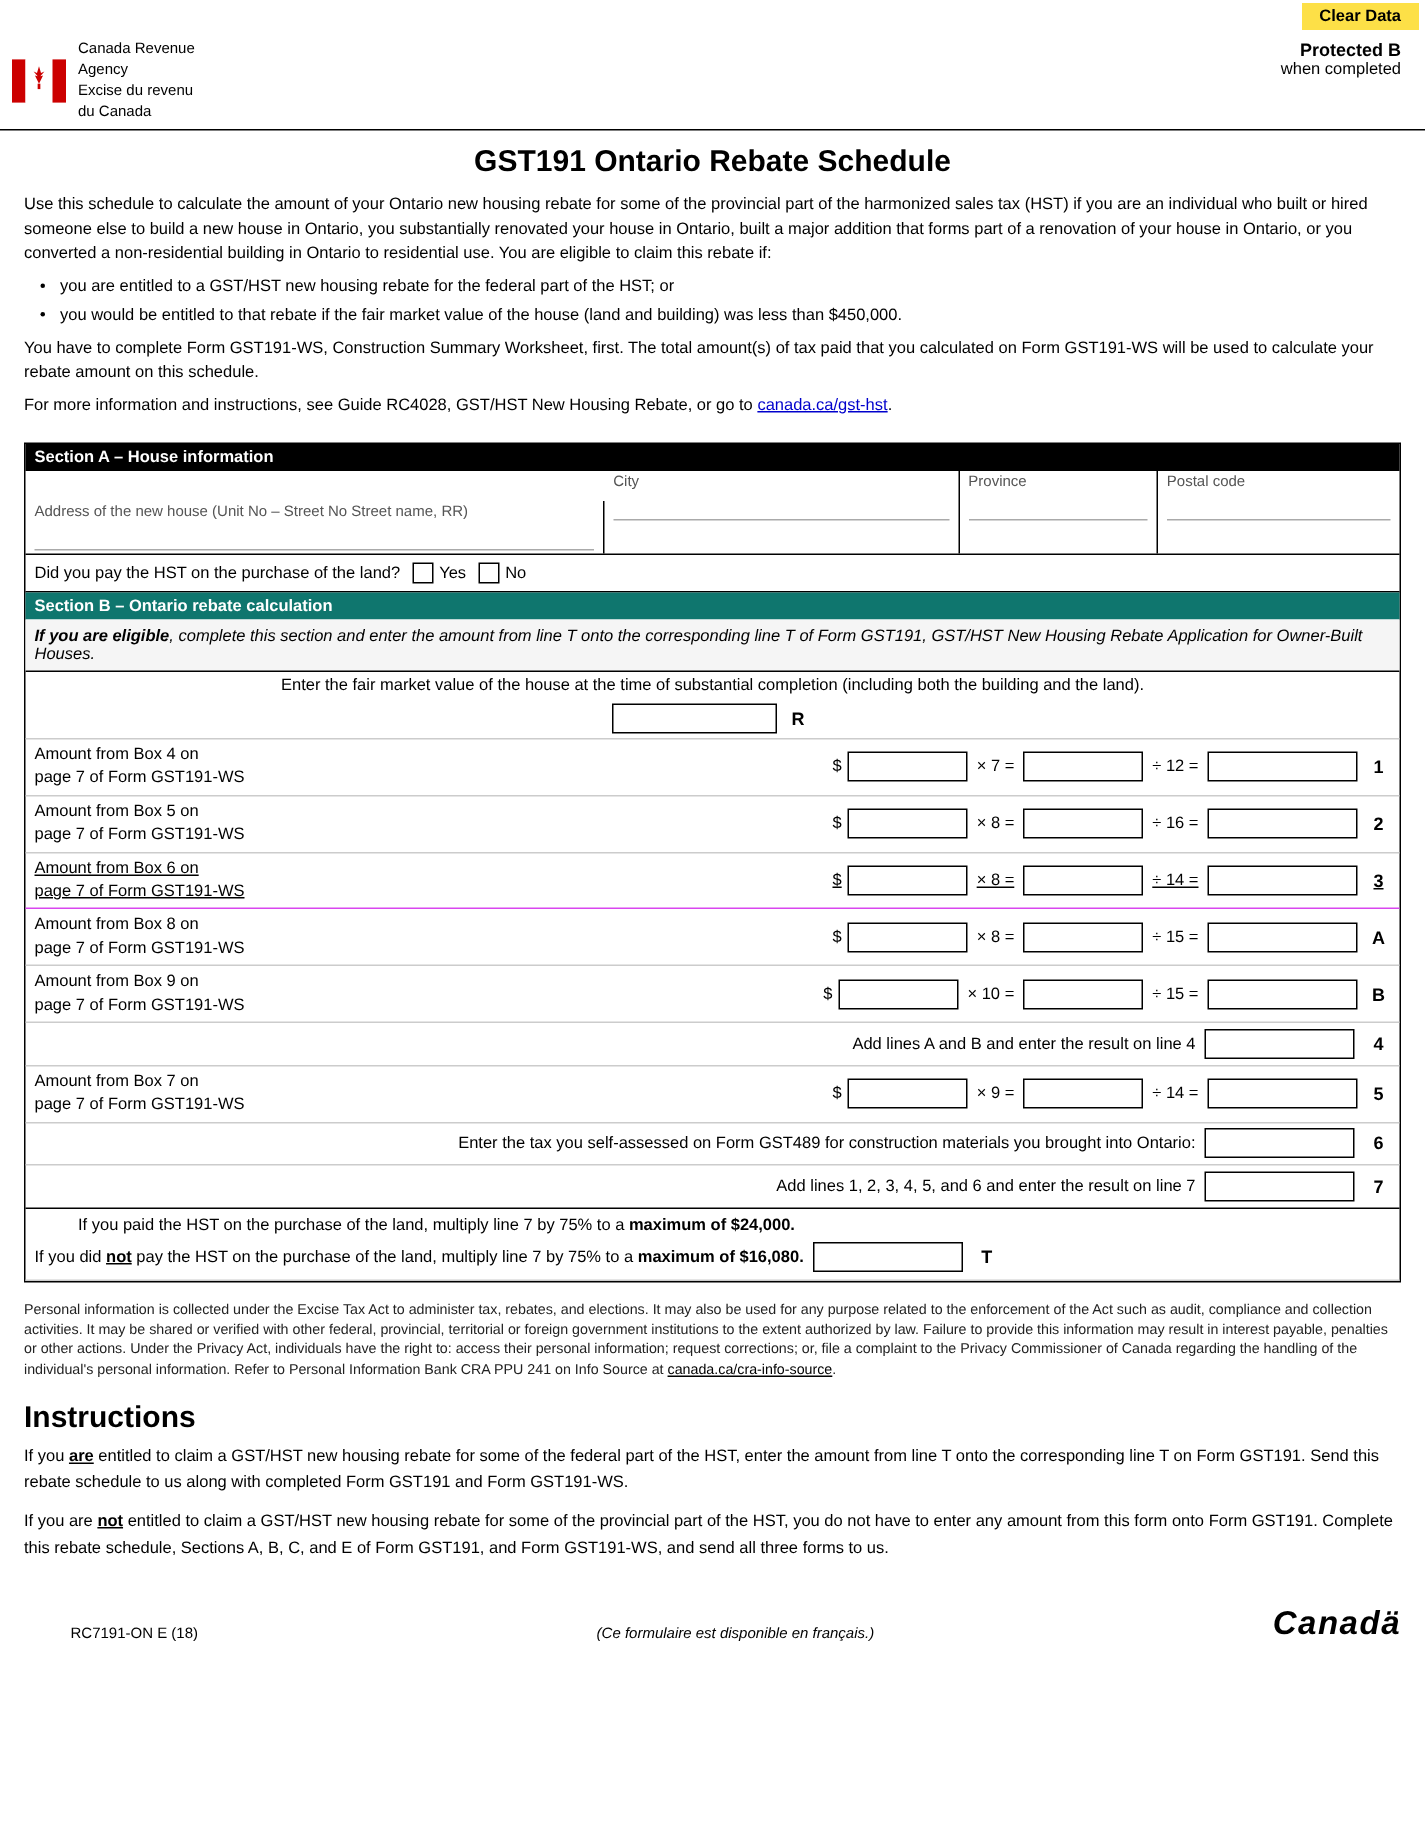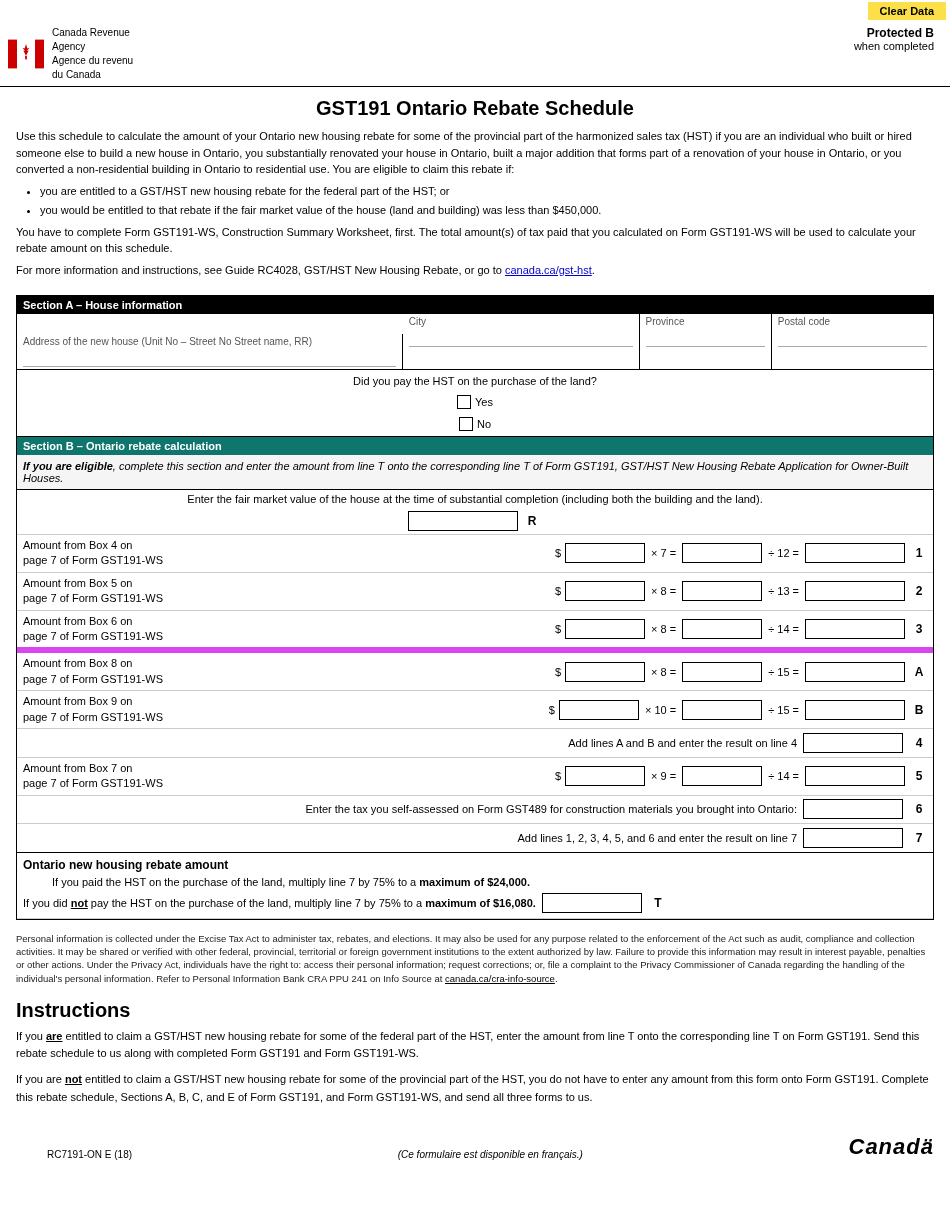--- a/index.html
+++ b/index.html
@@ -107,21 +107,20 @@
     .addr-city { flex: 1.5; }
     .addr-prov { flex: 0.8; }
     .addr-postal { flex: 1; }
     .hst-row {
       display: flex;
       align-items: center;
       padding: 5px 6px;
       border-bottom: 1px solid #000;
       gap: 8px;
       font-size: 11px;
-      flex-direction: column;
     }
     .checkbox-group {
       display: flex;
       align-items: center;
       gap: 4px;
     }
     .checkbox-box {
       width: 14px;
       height: 14px;
       border: 1px solid #000;
@@ -299,21 +298,21 @@
         <rect x="10" y="4" width="20" height="32" fill="#fff"></rect>
         <rect x="30" y="4" width="10" height="32" fill="#cc0000"></rect>
 
         <polygon points="20,9 21.5,14 24,13 21,16.5 23,16 20,22 17,16 19,16.5 16,13 18.5,14" fill="#cc0000"></polygon>
         <rect x="19" y="22" width="2" height="4" fill="#cc0000"></rect>
       </svg>
     </div>
     <div class="agency-text">
       <div>Canada Revenue</div>
       <div>Agency</div>
-      <div>Agence du revenu</div>
+      <div>Excise du revenu</div>
       <div>du Canada</div>
     </div>
   </div>
   <div class="protected-b">
     <div class="pb-title">Protected B</div>
     <div>when completed</div>
   </div>
 </div>
 
 <div class="page-title">GST191 Ontario Rebate Schedule</div>
@@ -394,27 +393,27 @@
   </div>
 
   <div class="form-row" style="border-bottom:1px solid #ccc; align-items:center;">
     <div class="row-label" style="white-space:pre-line;">Amount from Box 5 on
 page 7 of Form GST191-WS</div>
     <div class="row-calc">
       <span class="dollar-sign">$</span>
       <input type="text" class="input-box input-sm" style="">
       <span class="operator">× 8 =</span>
       <input type="text" class="input-box input-sm" style="">
-      <span class="operator">÷ 13 =</span>
+      <span class="operator">÷ 16 =</span>
       <input type="text" class="input-box input-md" style="">
       <span class="row-num">2</span>
     </div>
   </div>
 
-  <div class="form-row" style="border-bottom:6px solid #d946ef; ">
+  <div class="form-row" style="border-bottom:1px solid #d946ef; text-decoration:underline;">
     <div class="row-label" style="white-space:pre-line;">Amount from Box 6 on
 page 7 of Form GST191-WS</div>
     <div class="row-calc">
       <span class="dollar-sign">$</span>
       <input type="text" class="input-box input-sm" style="">
       <span class="operator">× 8 =</span>
       <input type="text" class="input-box input-sm" style="">
       <span class="operator">÷ 14 =</span>
       <input type="text" class="input-box input-md" style="">
       <span class="row-num">3</span>
@@ -475,21 +474,20 @@
     <span class="row-num">6</span>
   </div>
 
   <div class="add-all-row">
     <span>Add lines 1, 2, 3, 4, 5, and 6 and enter the result on line 7</span>
     <input type="text" class="input-box input-md" style="">
     <span class="row-num">7</span>
   </div>
 
   <div class="ontario-section">
-    <div class="ontario-title">Ontario new housing rebate amount</div>
     <p style="margin-bottom:4px;margin-left:29px;">
       <span>If you paid the HST on the purchase of the land, multiply line 7 by 75% to a </span><b>maximum of $24,000.</b>
     </p>
     <div class="ontario-t-row">
       <p>
         <span>If you did </span><b><u>not</u></b><span> pay the HST on the purchase of the land, multiply line 7 by 75% to a </span><b>maximum of $16,080.</b>
       </p>
       <input type="text" class="input-box input-md" style="">
       <span class="letter-label">T</span>
     </div>

